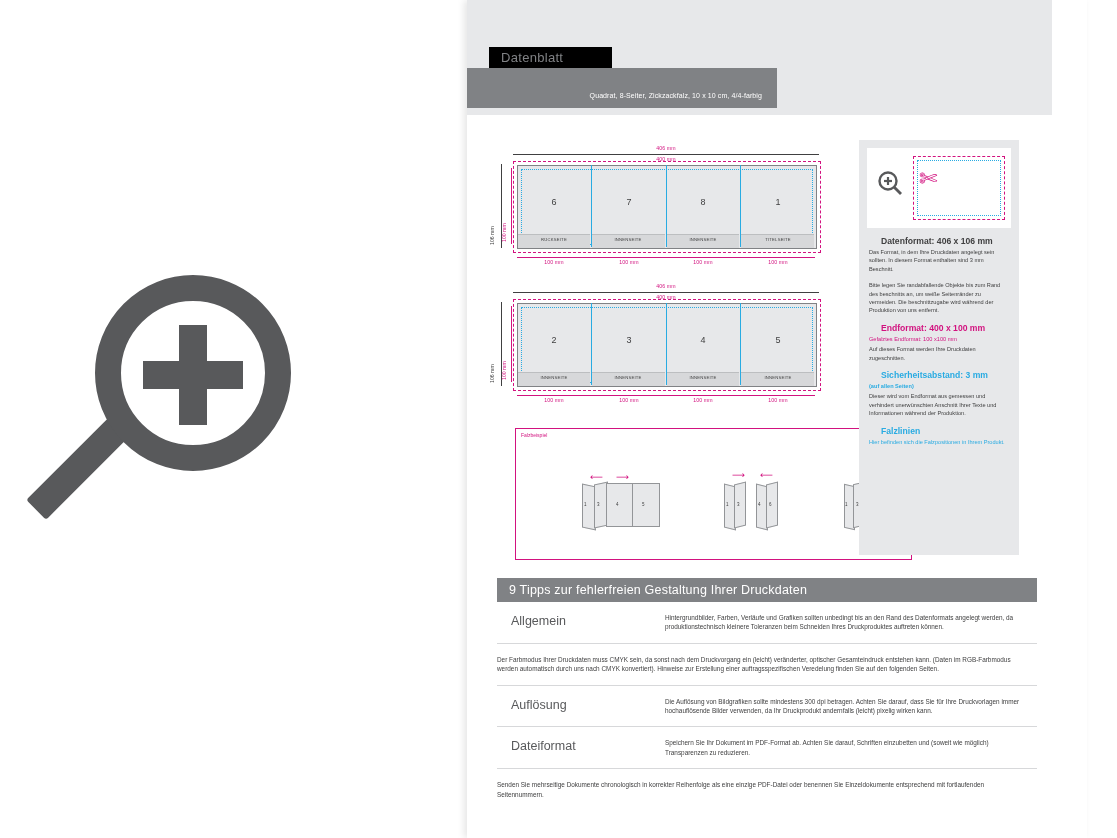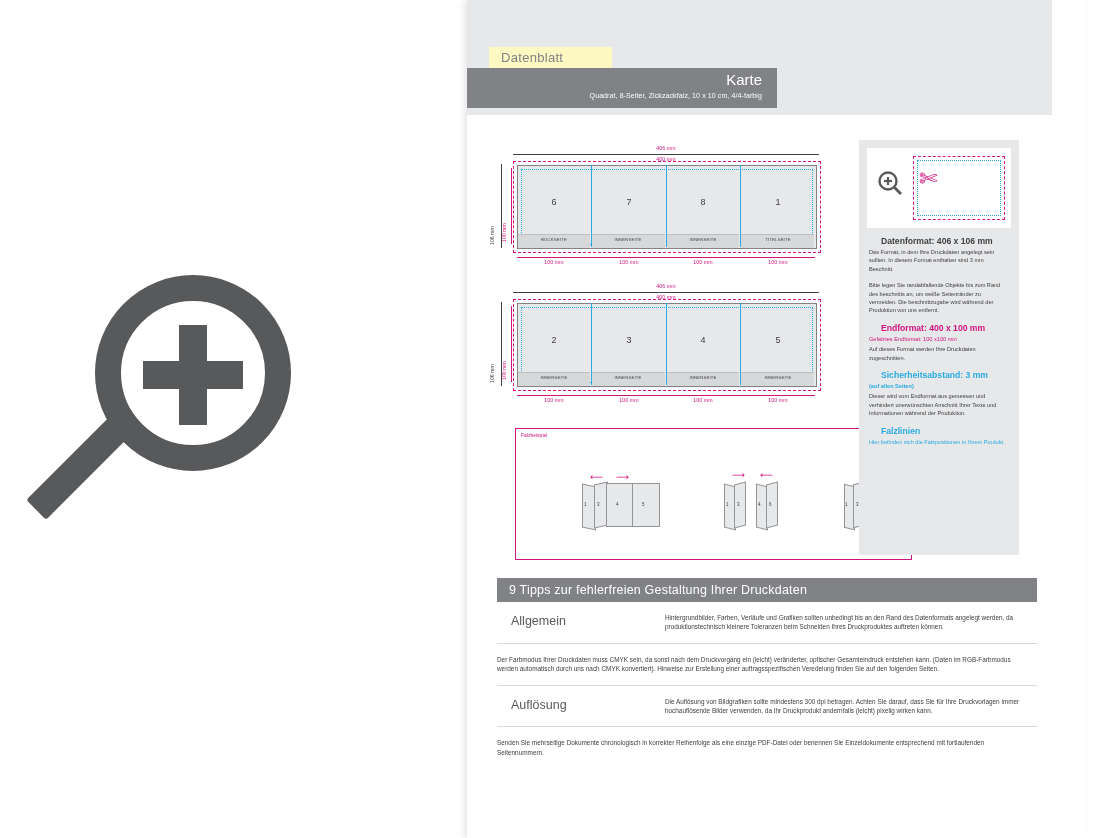--- a/index.html
+++ b/index.html
@@ -36,21 +36,21 @@
   }
   .sheet-rightedge{
     position:absolute;left:585px;top:0;width:35px;height:838px;background:#ffffff;
   }
   .sheet-shadow{
     position:absolute;left:0;top:0;width:620px;height:838px;
     box-shadow:-3px 0 7px rgba(0,0,0,0.10);pointer-events:none;
   }
 
   .tab-datenblatt{
-    position:absolute;left:22px;top:47px;width:123px;height:22px;background:#fef9c3;
+    position:absolute;left:22px;top:47px;width:123px;height:22px;background:#000000;
   }
   .tab-datenblatt span{
     position:absolute;left:12px;top:3px;font-size:13px;color:#808285;letter-spacing:.3px;
   }
 
   .title-block{
     position:absolute;left:0;top:68px;width:310px;height:40px;background:#808285;
   }
   .title-block .t1{
     position:absolute;left:0;top:3px;width:295px;text-align:right;color:#ffffff;font-size:15px;
@@ -164,21 +164,20 @@
 
 <div class="sheet">
   <div class="sheet-topband"></div>
   <div class="sheet-rightedge"></div>
 
   <div class="tab-datenblatt">
     <span>Datenblatt</span>
   </div>
 
   <div class="title-block">
-    <div class="t1">Karte</div>
     <div class="t2">Quadrat, 8-Seiter, Zickzackfalz, 10 x 10 cm, 4/4-farbig</div>
   </div>
 
   <div class="tech">
 
     <div class="dim" style="left:149px;top:30px;width:100px;">406 mm</div>
     <div class="dimline-h dark" style="left:46px;top:39px;width:306px;"></div>
     <div class="dim" style="left:149px;top:41px;width:100px;">400 mm</div>
     <div class="dimline-h" style="left:50px;top:50px;width:298px;"></div>
 
@@ -328,18 +327,22 @@
       <div class="tips-def">Hintergrundbilder, Farben, Verläufe und Grafiken sollten unbedingt bis an den Rand des Datenformats angelegt werden, da produktionstechnisch kleinere Toleranzen beim Schneiden Ihres Druckproduktes auftreten können.</div>
     </div>
     <div class="tips-row">
       <div class="tips-def">Der Farbmodus Ihrer Druckdaten muss CMYK sein, da sonst nach dem Druckvorgang ein (leicht) veränderter, optischer Gesamteindruck entstehen kann. (Daten im RGB-Farbmodus werden automatisch durch uns nach CMYK konvertiert). Hinweise zur Erstellung einer auftragsspezifischen Veredelung finden Sie auf den folgenden Seiten.</div>
     </div>
     <div class="tips-row">
       <div class="tips-term">Auflösung</div>
       <div class="tips-def">Die Auflösung von Bildgrafiken sollte mindestens 300 dpi betragen. Achten Sie darauf, dass Sie für Ihre Druckvorlagen immer hochauflösende Bilder verwenden, da Ihr Druckprodukt andernfalls (leicht) pixelig wirken kann.</div>
     </div>
     <div class="tips-row">
+      <div class="tips-term">Dateiformat</div>
+      <div class="tips-def">Speichern Sie Ihr Dokument im PDF-Format ab. Achten Sie darauf, Schriften einzubetten und (soweit wie möglich) Transparenzen zu reduzieren.</div>
+    </div>
+    <div class="tips-row">
       <div class="tips-def">Senden Sie mehrseitige Dokumente chronologisch in korrekter Reihenfolge als eine einzige PDF-Datei oder benennen Sie Einzeldokumente entsprechend mit fortlaufenden Seitennummern.</div>
     </div>
   </div>
 
   <div class="sheet-shadow"></div>
 </div>
 
 </body></html>

